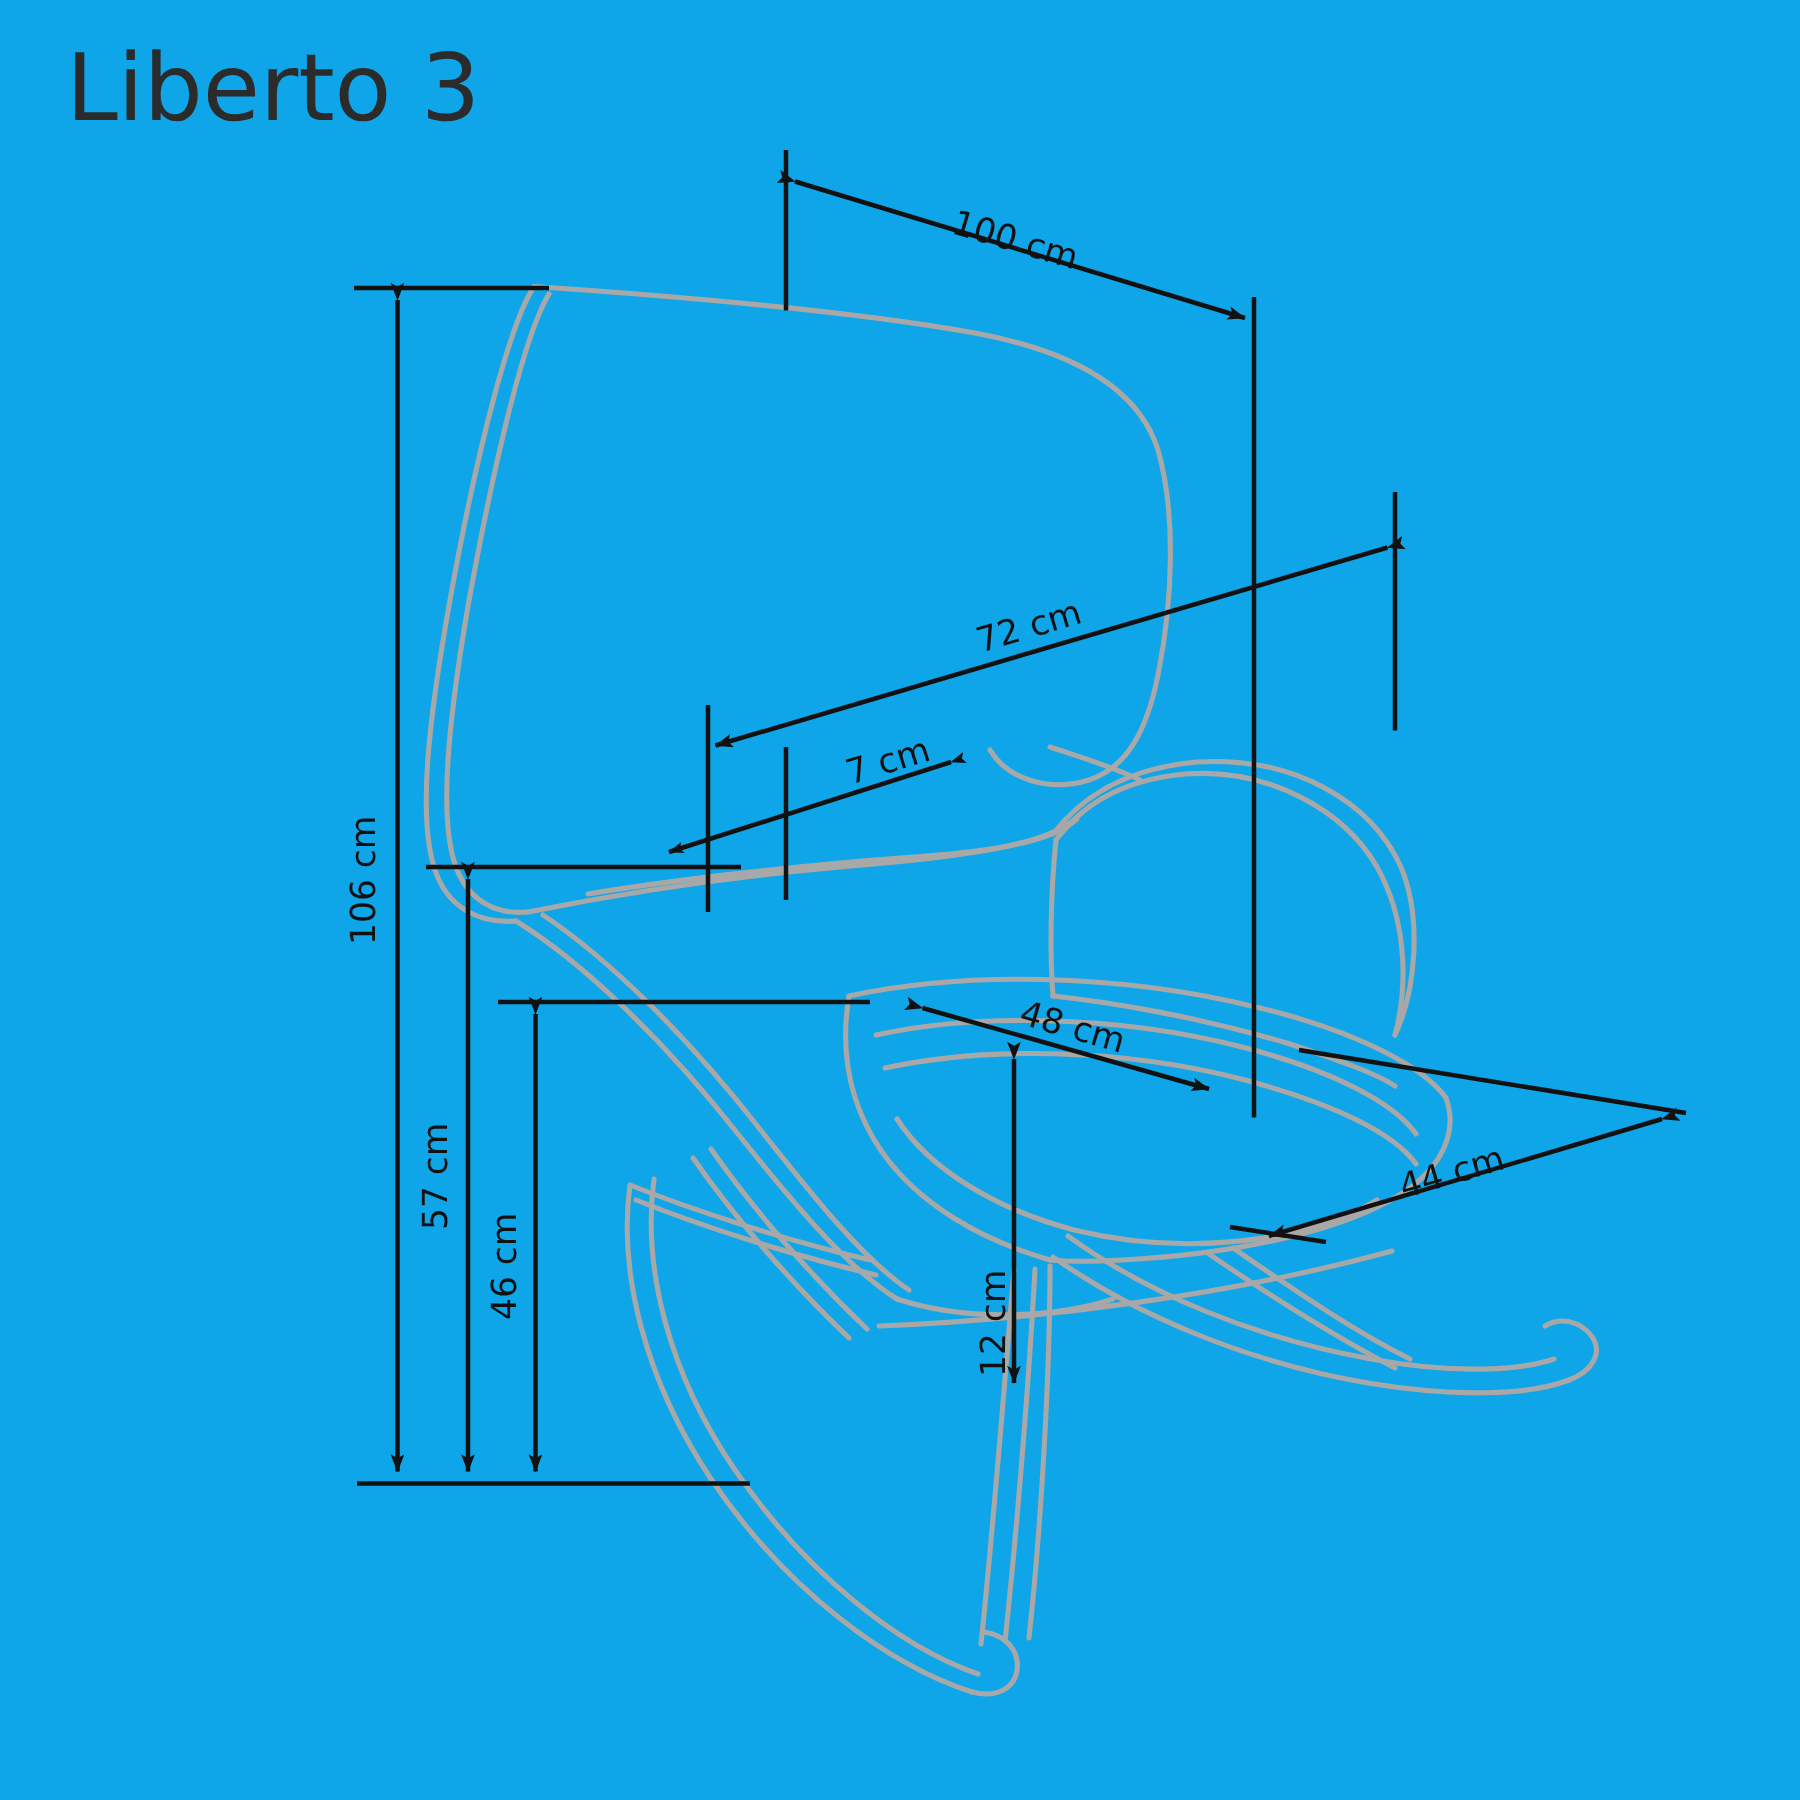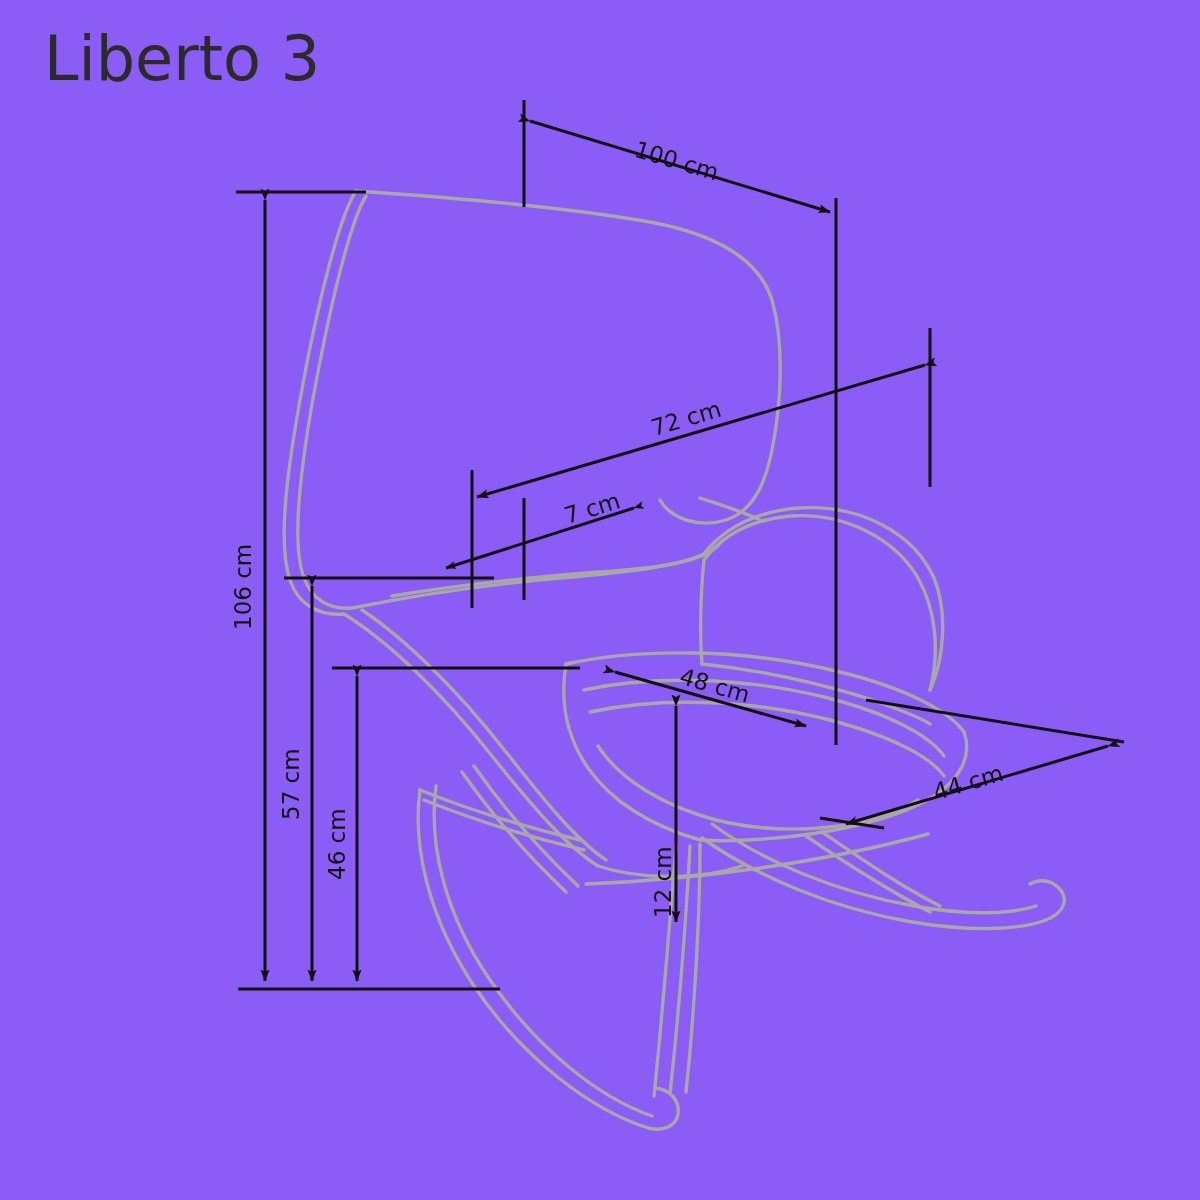--- a/index.html
+++ b/index.html
@@ -1,21 +1,21 @@
 <!DOCTYPE html>
 <html><head>
 <meta charset="utf-8">
 <style>
   html,body{margin:0;padding:0;background:#ffffff;}
   body{
     width:1200px;height:1200px;
     font-family:"DejaVu Sans","Liberation Sans",sans-serif;
     overflow:hidden;position:relative;
   }
-  #stage{position:relative;width:1200px;height:1200px;background:#8b5cf6;}
+  #stage{position:relative;width:1200px;height:1200px;background:#0ea5e9;}
   #drawing{position:absolute;left:0;top:0;width:1200px;height:1200px;}
   .ttl{
     position:absolute;left:44px;top:22px;
     font-size:62px;color:#2b2b2b;letter-spacing:0px;
     font-family:"DejaVu Sans","Liberation Sans",sans-serif;
     white-space:nowrap;
   }
   .dimlbl{
     position:absolute;
     font-size:23px;color:#111111;

